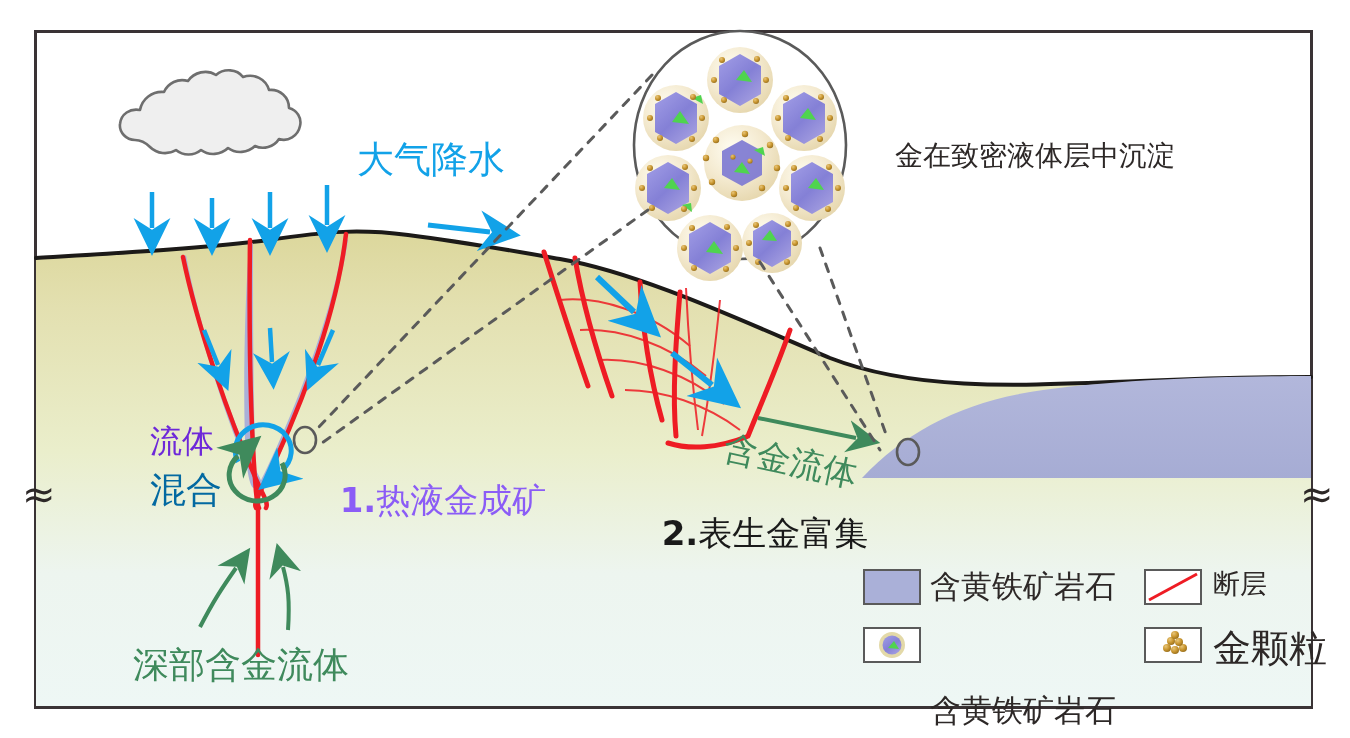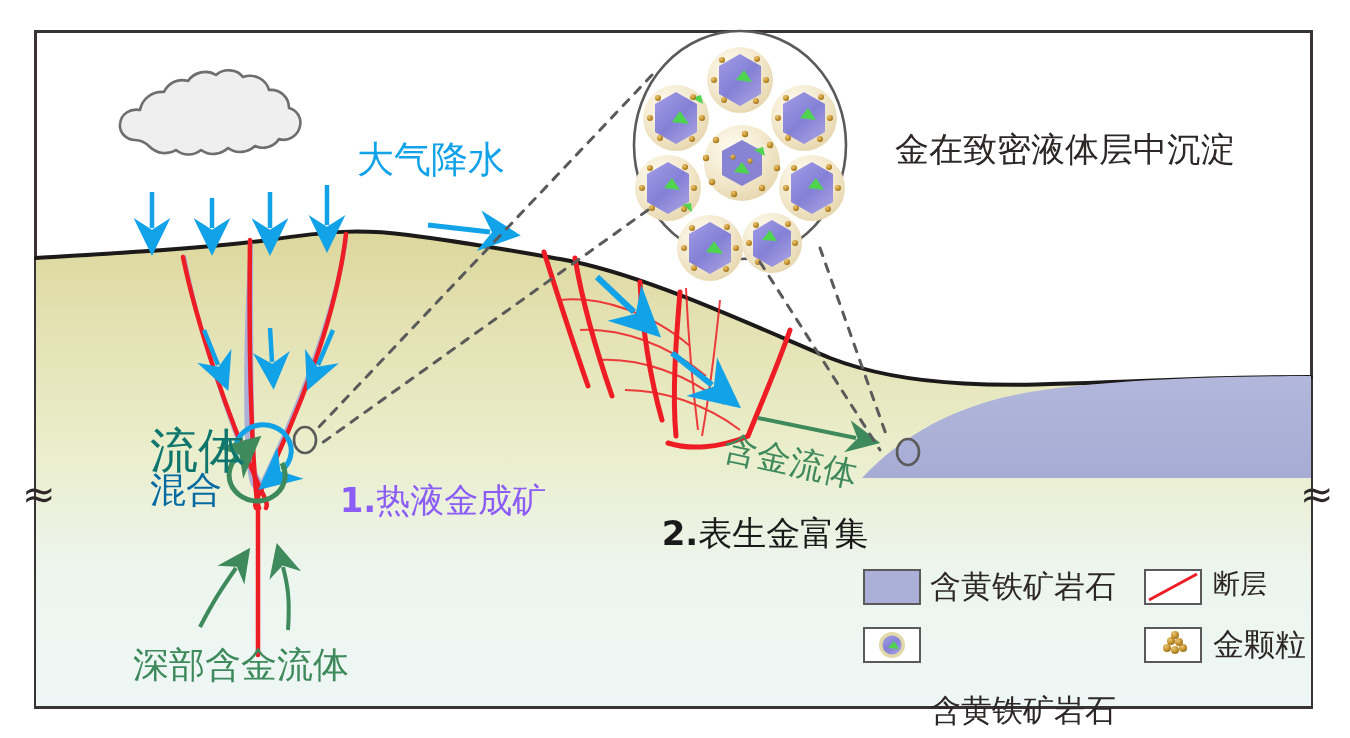--- a/index.html
+++ b/index.html
@@ -297,38 +297,38 @@
             <circle cx="1171" cy="641" r="4"></circle>
         <circle cx="1179" cy="642" r="4"></circle>
             <circle cx="1175" cy="635" r="4"></circle>
       </g>
     </g>
   </g>
 </svg>
 
 <div class="lbl cn" style="left:348px;top:139px;font-size:37px;color:#12a2e8;margin-left:9px;">大气降水</div>
 
-<div class="lbl cn" style="left:895px;top:130px;font-size:34px;color:#2d2827;">金在致密液体层中沉淀</div>
-
-<div class="lbl cn" style="left:150px;top:424px;font-size:48px;color:#0f766e;">流体</div>
+<div class="lbl cn" style="left:895px;top:140px;font-size:28px;color:#2d2827;">金在致密液体层中沉淀</div>
+
+<div class="lbl cn" style="left:150px;top:424px;font-size:32px;color:#6d28d9;">流体</div>
 <div class="lbl cn" style="left:150px;top:470px;font-size:36px;color:#0369a1;">混合</div>
 
 <div class="lbl cn" style="left:318px;top:443px;font-size:34px;color:#8b5cf6;">
   <span style="font-weight:bold;">1.</span><span>热液金成矿</span>
 </div>
 
 <div class="lbl cn" style="left:640px;top:476px;font-size:34px;color:#1a1a1a;">
   <span style="font-weight:bold;">2.</span><span>表生金富集</span>
 </div>
 
 <div class="lbl cn" style="left:728px;top:428px;font-size:34px;color:#3f8a5c;transform:rotate(12deg);transform-origin:left top;">含金流体</div>
 
 <div class="lbl cn" style="left:930px;top:569px;font-size:31px;color:#2d2827;">含黄铁矿岩石</div>
 
 <div class="lbl cn" style="left:133px;top:645px;font-size:36px;color:#3f8a5c;">深部含金流体</div>
 <div class="lbl cn" style="left:1213px;top:569px;font-size:27px;color:#2d2827;">断层</div>
 <div class="lbl cn" style="left:930px;top:624px;font-size:31px;color:#2d2827;">
   <div>含黄铁矿岩石</div>
   
 </div>
-<div class="lbl cn" style="left:1213px;top:627px;font-size:31px;color:#2d2827;">金颗粒</div>
+<div class="lbl cn" style="left:1213px;top:627px;font-size:38px;color:#2d2827;">金颗粒</div>
 
 </div>
 
 </body></html>

